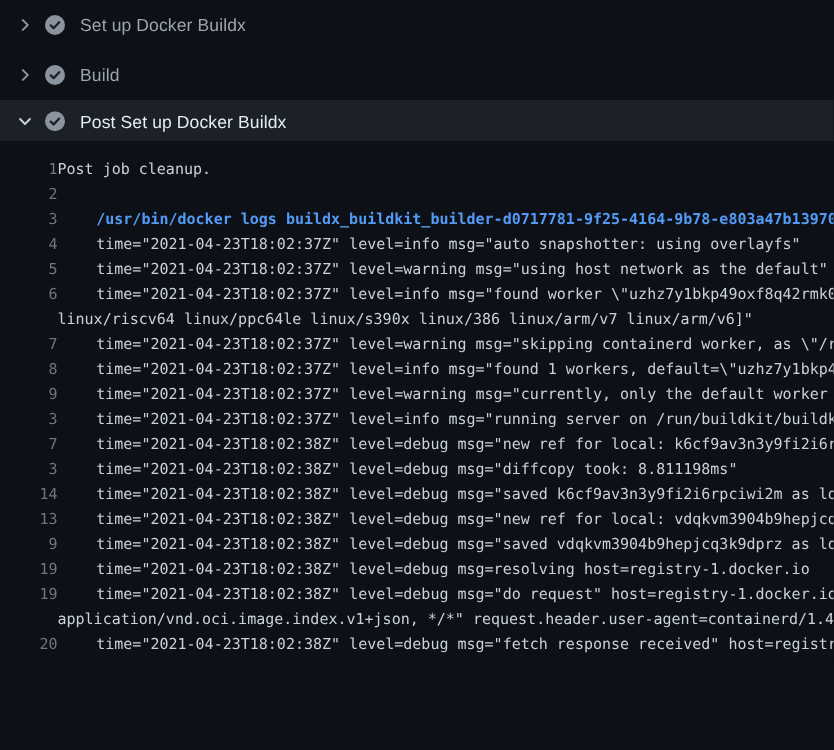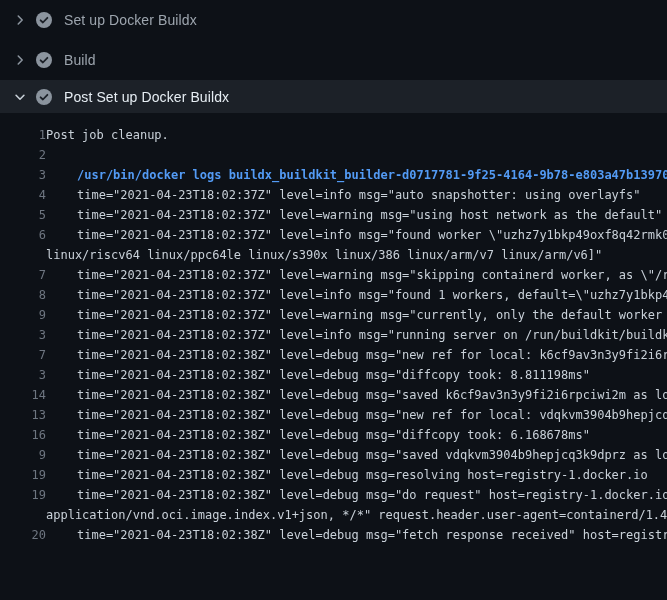--- a/index.html
+++ b/index.html
@@ -196,24 +196,20 @@
   <div class="row indent1">
     <span class="num">14</span>
     <span class="txt">time="2021-04-23T18:02:38Z" level=debug msg="saved k6cf9av3n3y9fi2i6rpciwi2m as loca</span>
   </div>
 
   <div class="row indent1">
     <span class="num">13</span>
     <span class="txt">time="2021-04-23T18:02:38Z" level=debug msg="new ref for local: vdqkvm3904b9hepjcq3k</span>
   </div>
 
-  <div class="row indent1">
-    <span class="num">16</span>
-    <span class="txt">time="2021-04-23T18:02:38Z" level=debug msg="diffcopy took: 6.168678ms"</span>
-  </div>
 
   <div class="row indent1">
     <span class="num">9</span>
     <span class="txt">time="2021-04-23T18:02:38Z" level=debug msg="saved vdqkvm3904b9hepjcq3k9dprz as loca</span>
   </div>
 
   <div class="row indent1">
     <span class="num">19</span>
     <span class="txt">time="2021-04-23T18:02:38Z" level=debug msg=resolving host=registry-1.docker.io</span>
   </div>

